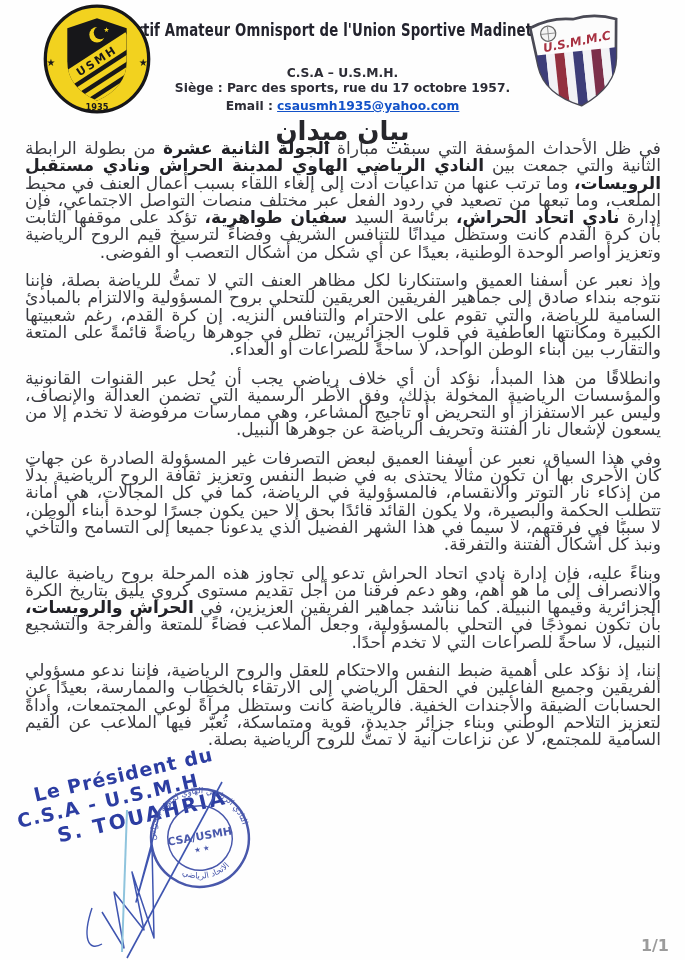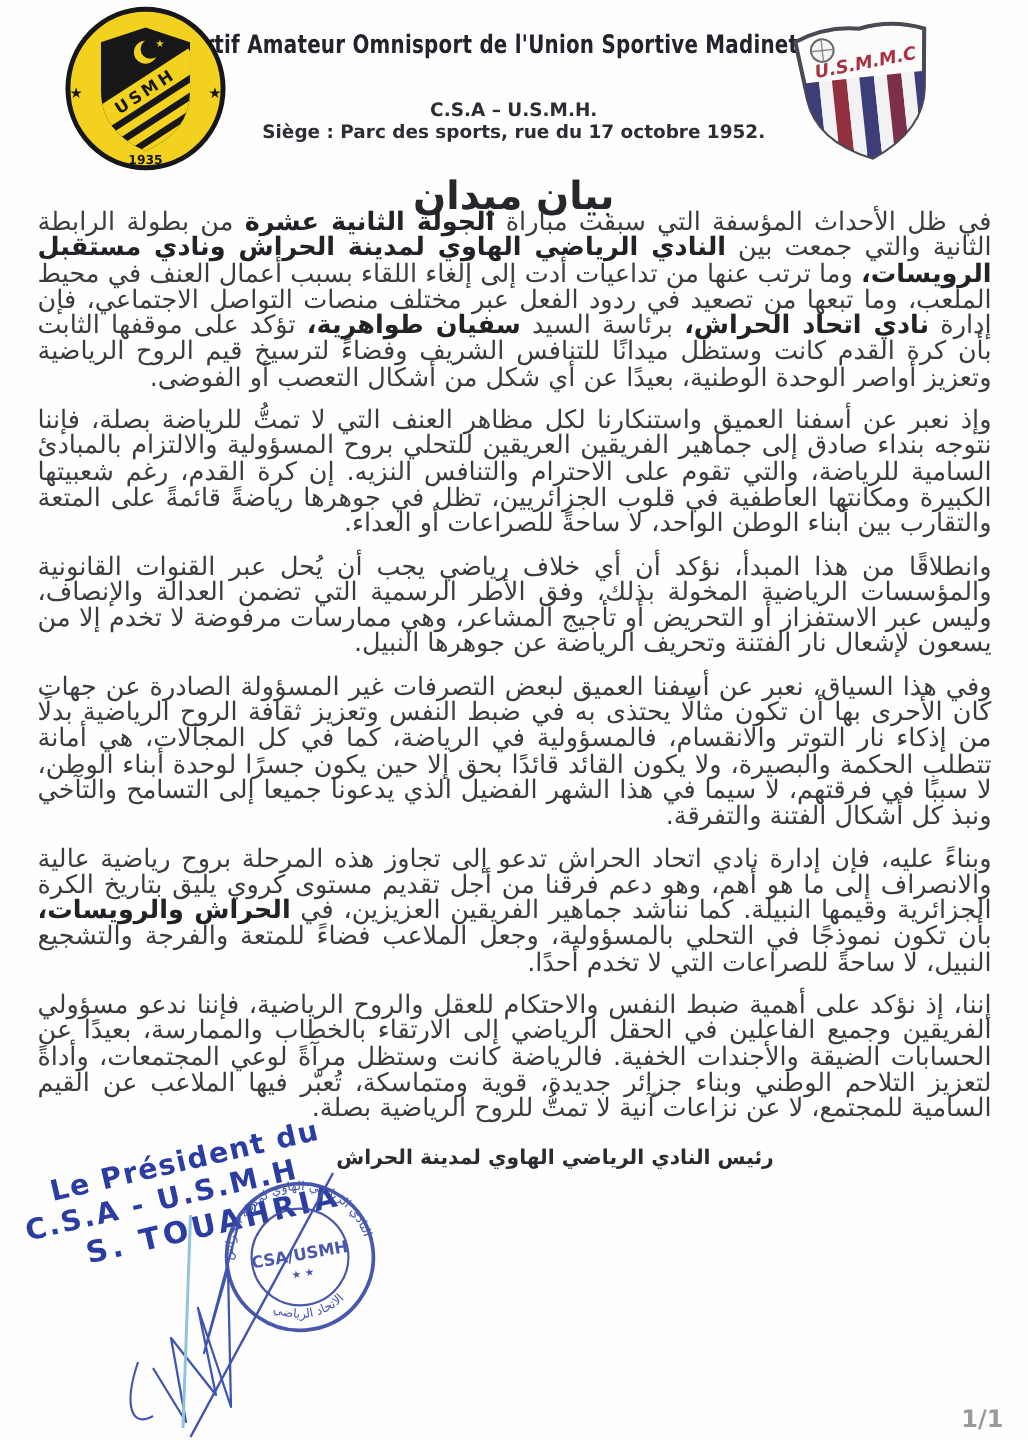--- a/index.html
+++ b/index.html
@@ -113,36 +113,36 @@
       <rect x="73" y="42" width="8" height="50" fill="#f2f2f5"></rect>
       <rect x="81" y="42" width="8" height="50" fill="#3d3d78"></rect>
     </g>
     <circle cx="26" cy="23" r="7" fill="#f4f4f4" stroke="#666" stroke-width="1.2"></circle>
     <path d="M19,23 L33,23 M26,16 L26,30" stroke="#888" stroke-width="0.8" fill="none"></path>
     <text x="52" y="37" font-size="11" font-weight="bold" font-style="italic" fill="#a83242" text-anchor="middle" transform="rotate(-5 50 36)">U.S.M.M.C</text>
   </svg>
 
   <div class="contact">
     <div>C.S.A – U.S.M.H.</div>
-    <div>Siège : Parc des sports, rue du 17 octobre 1952.</div>
+    <div>Siège : Parc des sports, rue du 17 octobre 1957.</div>
+    <div class="email-line"><span>Email :</span> <a class="email-link">csausmh1935@yahoo.com</a></div>
   </div>
 
   <div class="doc-title">بيان ميدان</div>
 
   <div class="doc-body">
     <p class="para"><span>في ظل الأحداث المؤسفة التي سبقت مباراة </span><span class="b">الجولة الثانية عشرة</span><span> من بطولة الرابطة الثانية والتي جمعت بين </span><span class="b">النادي الرياضي الهاوي لمدينة الحراش ونادي مستقبل الرويسات،</span><span> وما ترتب عنها من تداعيات أدت إلى إلغاء اللقاء بسبب أعمال العنف في محيط الملعب، وما تبعها من تصعيد في ردود الفعل عبر مختلف منصات التواصل الاجتماعي، فإن إدارة </span><span class="b">نادي اتحاد الحراش،</span><span> برئاسة السيد </span><span class="b">سفيان طواهرية،</span><span> تؤكد على موقفها الثابت بأن كرة القدم كانت وستظل ميدانًا للتنافس الشريف وفضاءً لترسيخ قيم الروح الرياضية وتعزيز أواصر الوحدة الوطنية، بعيدًا عن أي شكل من أشكال التعصب أو الفوضى.</span></p>
     <p class="para"><span>وإذ نعبر عن أسفنا العميق واستنكارنا لكل مظاهر العنف التي لا تمتُّ للرياضة بصلة، فإننا نتوجه بنداء صادق إلى جماهير الفريقين العريقين للتحلي بروح المسؤولية والالتزام بالمبادئ السامية للرياضة، والتي تقوم على الاحترام والتنافس النزيه. إن كرة القدم، رغم شعبيتها الكبيرة ومكانتها العاطفية في قلوب الجزائريين، تظل في جوهرها رياضةً قائمةً على المتعة والتقارب بين أبناء الوطن الواحد، لا ساحةً للصراعات أو العداء.</span></p>
     <p class="para"><span>وانطلاقًا من هذا المبدأ، نؤكد أن أي خلاف رياضي يجب أن يُحل عبر القنوات القانونية والمؤسسات الرياضية المخولة بذلك، وفق الأطر الرسمية التي تضمن العدالة والإنصاف، وليس عبر الاستفزاز أو التحريض أو تأجيج المشاعر، وهي ممارسات مرفوضة لا تخدم إلا من يسعون لإشعال نار الفتنة وتحريف الرياضة عن جوهرها النبيل.</span></p>
     <p class="para"><span>وفي هذا السياق، نعبر عن أسفنا العميق لبعض التصرفات غير المسؤولة الصادرة عن جهات كان الأحرى بها أن تكون مثالًا يحتذى به في ضبط النفس وتعزيز ثقافة الروح الرياضية بدلًا من إذكاء نار التوتر والانقسام، فالمسؤولية في الرياضة، كما في كل المجالات، هي أمانة تتطلب الحكمة والبصيرة، ولا يكون القائد قائدًا بحق إلا حين يكون جسرًا لوحدة أبناء الوطن، لا سببًا في فرقتهم، لا سيما في هذا الشهر الفضيل الذي يدعونا جميعا إلى التسامح والتآخي ونبذ كل أشكال الفتنة والتفرقة.</span></p>
     <p class="para"><span>وبناءً عليه، فإن إدارة نادي اتحاد الحراش تدعو إلى تجاوز هذه المرحلة بروح رياضية عالية والانصراف إلى ما هو أهم، وهو دعم فرقنا من أجل تقديم مستوى كروي يليق بتاريخ الكرة الجزائرية وقيمها النبيلة. كما نناشد جماهير الفريقين العزيزين، في </span><span class="b">الحراش والرويسات،</span><span> بأن تكون نموذجًا في التحلي بالمسؤولية، وجعل الملاعب فضاءً للمتعة والفرجة والتشجيع النبيل، لا ساحةً للصراعات التي لا تخدم أحدًا.</span></p>
     <p class="para"><span>إننا، إذ نؤكد على أهمية ضبط النفس والاحتكام للعقل والروح الرياضية، فإننا ندعو مسؤولي الفريقين وجميع الفاعلين في الحقل الرياضي إلى الارتقاء بالخطاب والممارسة، بعيدًا عن الحسابات الضيقة والأجندات الخفية. فالرياضة كانت وستظل مرآةً لوعي المجتمعات، وأداةً لتعزيز التلاحم الوطني وبناء جزائر جديدة، قوية ومتماسكة، تُعبّر فيها الملاعب عن القيم السامية للمجتمع، لا عن نزاعات آنية لا تمتُّ للروح الرياضية بصلة.</span></p>
   </div>
 
   <div class="sig-block">
-    <div>رئيس النادي الرياضي الهاوي لمدينة الحراش</div>
   </div>
 
   <div class="stamp-lines">
     <div class="l1">Le Président du</div>
     <div class="l2">C.S.A - U.S.M.H</div>
     <div class="l3">S. TOUAHRIA</div>
   </div>
 
   <svg class="round-stamp" viewBox="0 0 100 100" aria-hidden="true">
     <defs>

